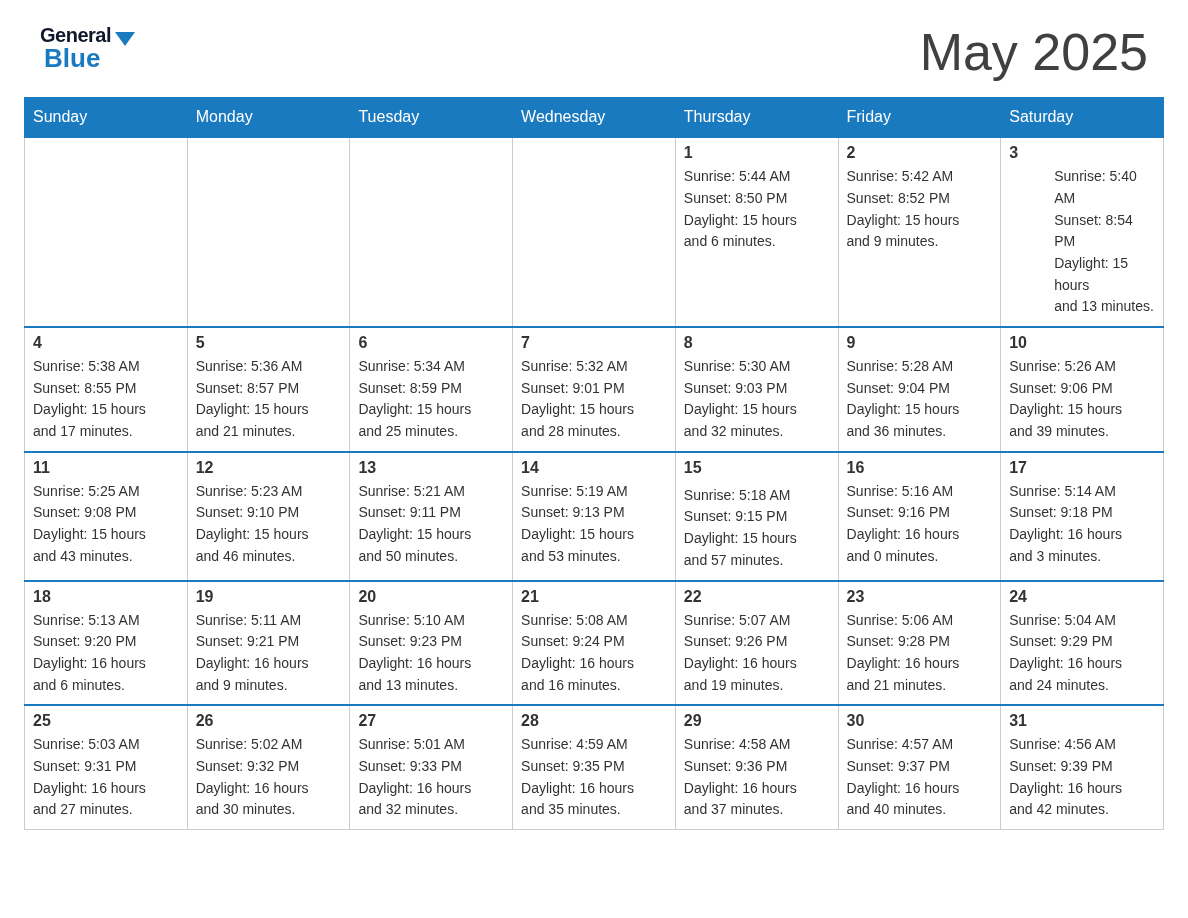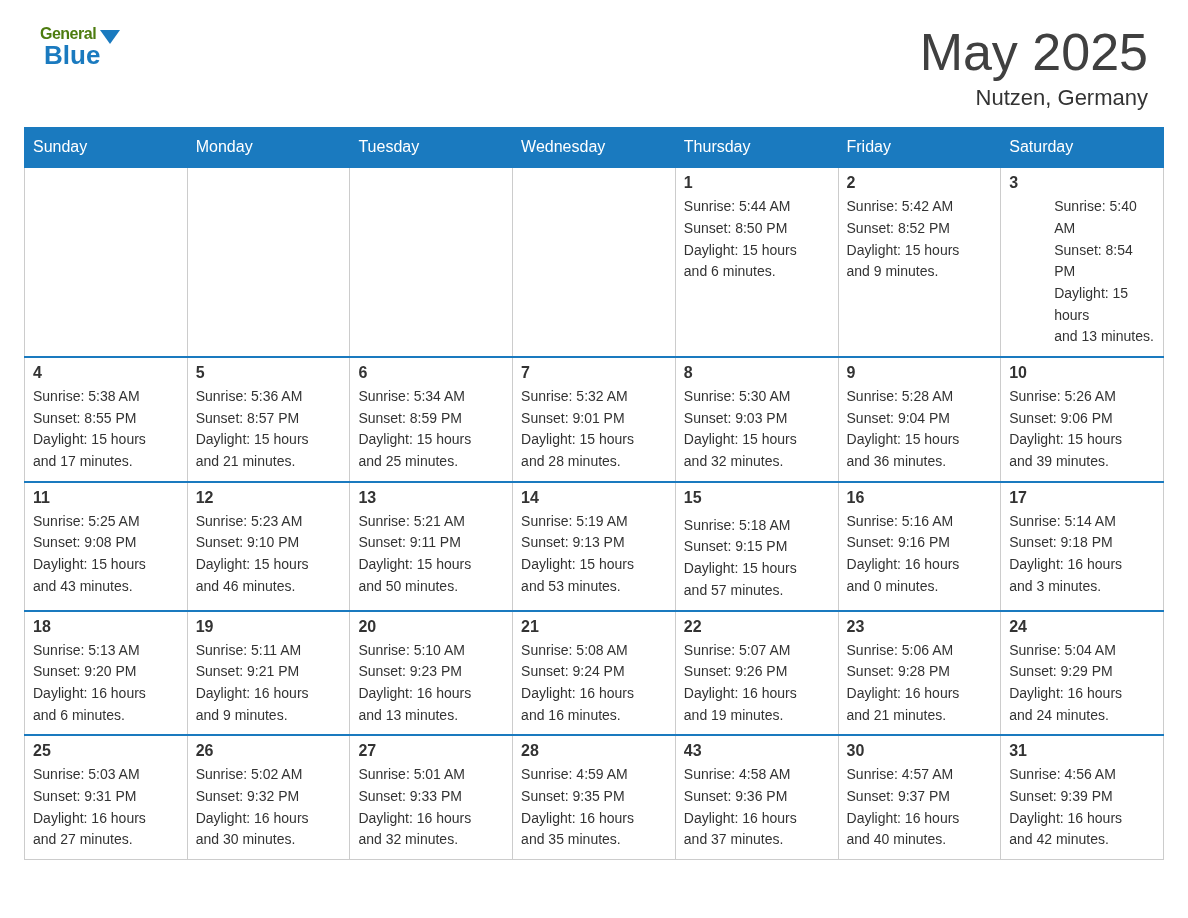--- a/index.html
+++ b/index.html
@@ -19,23 +19,23 @@
     .logo {
       display: flex;
       flex-direction: column;
       align-items: flex-start;
     }
     .logo-top {
       display: flex;
       align-items: center;
     }
     .logo-general {
-      font-size: 16px;
+      font-size: 20px;
       font-weight: bold;
-      color: #4d7c0f;
+      color: #0f172a;
       letter-spacing: -0.5px;
     }
     .logo-arrow {
       width: 0;
       height: 0;
       border-left: 10px solid transparent;
       border-right: 10px solid transparent;
       border-top: 14px solid #1a7abf;
       margin-left: 4px;
       margin-top: 6px;
@@ -110,21 +110,20 @@
 <div class="header">
   <div class="logo">
     <div class="logo-top">
       <span class="logo-general">General</span>
       <div class="logo-arrow"></div>
     </div>
     <span class="logo-blue">Blue</span>
   </div>
   <div class="title-block">
     <div class="month-title">May 2025</div>
-    <div class="location-title">Nutzen, Germany</div>
   </div>
 </div>
 
 <div class="calendar-container">
   <table>
     <thead>
       <tr>
       <th>Sunday</th>
           <th>Monday</th>
           <th>Tuesday</th>
@@ -338,21 +337,21 @@
 and 32 minutes.</div>
           </td>
           <td>
             <div class="day-number">28</div>
             <div class="day-info" style="white-space: pre-line;">Sunrise: 4:59 AM
 Sunset: 9:35 PM
 Daylight: 16 hours
 and 35 minutes.</div>
           </td>
           <td>
-            <div class="day-number">43</div>
+            <div class="day-number">29</div>
             <div class="day-info" style="white-space: pre-line;">Sunrise: 4:58 AM
 Sunset: 9:36 PM
 Daylight: 16 hours
 and 37 minutes.</div>
           </td>
           <td>
             <div class="day-number">30</div>
             <div class="day-info" style="white-space: pre-line;">Sunrise: 4:57 AM
 Sunset: 9:37 PM
 Daylight: 16 hours

